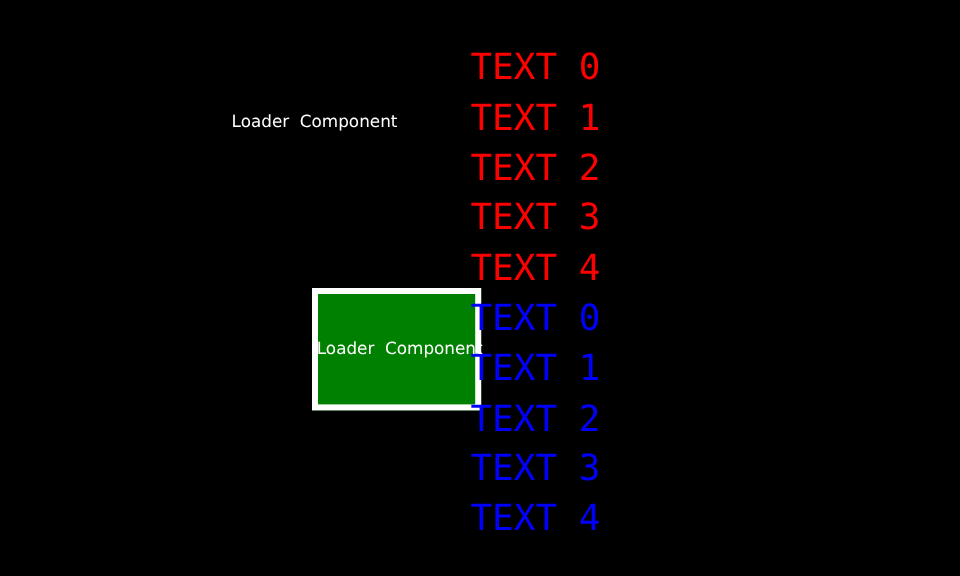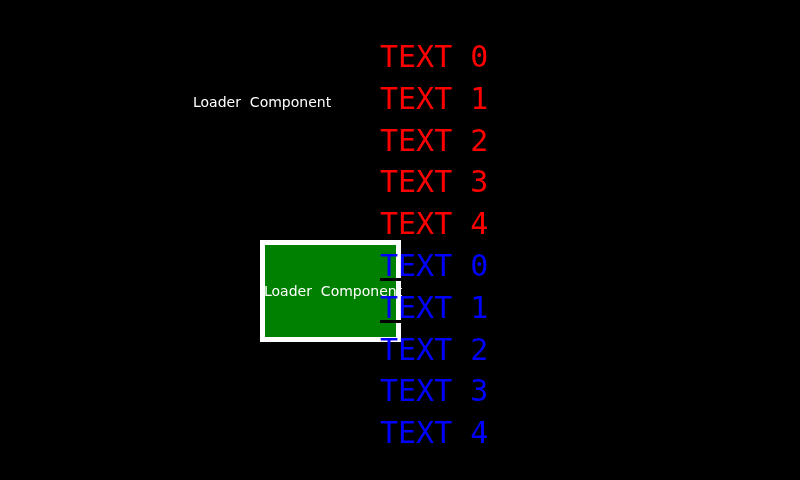--- a/index.html
+++ b/index.html
@@ -45,23 +45,22 @@
     transform: translateY(-50%);
     font-size: 14px;
     color: #ffffff;
     white-space: pre;
     z-index: 2;
   }
 
   
   .text-list {
     position: absolute;
-    left: 380px;
+    left: 392px;
     top: 36px;
-    text-decoration: underline;
   }
   .text-list .row {
     height: 41.8px;
     line-height: 41.8px;
     font-family: "DejaVu Sans Mono", "Liberation Mono", monospace;
     font-size: 30px;
     white-space: pre;
   }
 </style>
 </head>

